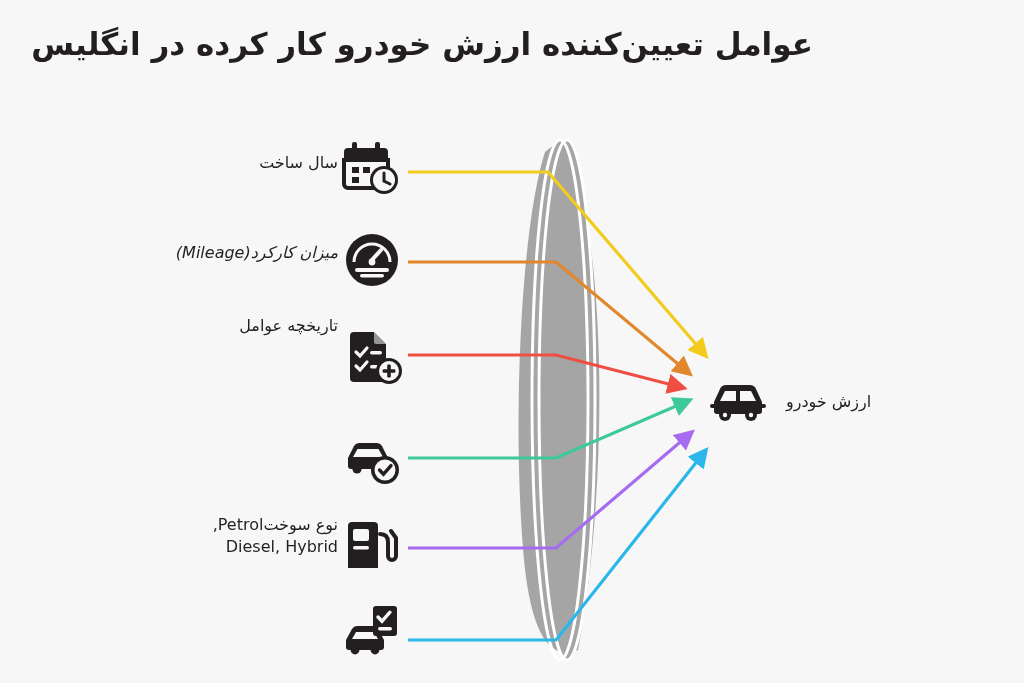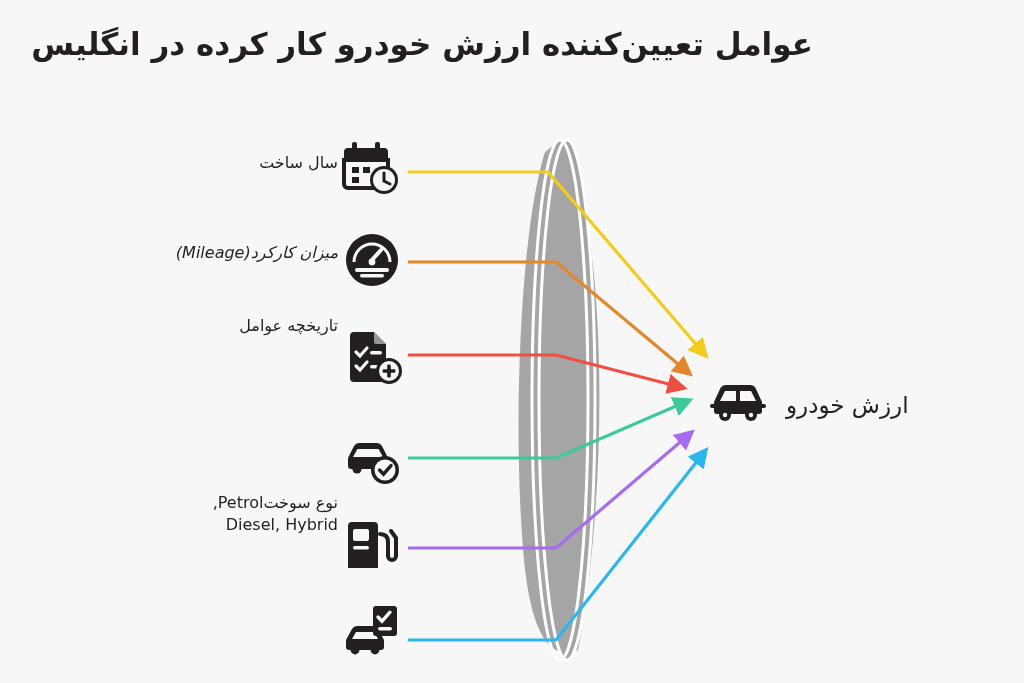--- a/index.html
+++ b/index.html
@@ -47,21 +47,21 @@
     white-space: nowrap;
   }
   .node-icon {
     position: absolute;
     width: 64px;
     height: 64px;
   }
   #outcome-label {
     position: absolute;
     direction: rtl;
-    font-size: 23px;
+    font-size: 16px;
     color: #231f20;
     white-space: nowrap;
   }
   #outcome-icon {
     position: absolute;
     width: 64px;
     height: 52px;
   }
 </style>
 </head>
@@ -163,21 +163,21 @@
       <path d="M8 34 l6-12a6 6 0 0 1 5-3h18a6 6 0 0 1 5 3l6 12v8a3 3 0 0 1-3 3H11a3 3 0 0 1-3-3z" fill="#231f20"></path>
       <circle cx="17" cy="45" r="4.6" fill="#231f20"></circle>
       <circle cx="39" cy="45" r="4.6" fill="#231f20"></circle>
       <path d="M13 33 l4.5-8h21l4.5 8z" fill="#f7f7f7"></path>
       <circle cx="45" cy="46" r="14" fill="#231f20"></circle>
       <circle cx="45" cy="46" r="10.5" fill="#f7f7f7"></circle>
       <path d="M39.5 46 l4 4.2 l7.5-8.6" stroke="#231f20" stroke-width="3.4" fill="none" stroke-linecap="round"></path>
     </svg>
   </div>
 
-  <div class="node-label" style="top:492px; right:686px; width:260px;">
+  <div class="node-label" style="top:514px; right:686px; width:260px;">
     <div>نوع سوختPetrol,</div>
     <div>Diesel, Hybrid</div>
   </div>
   <div class="node-icon" style="top:512px; left:340px;">
     <svg viewBox="0 0 64 64" width="64" height="64">
       <path d="M12 10h22a4 4 0 0 1 4 4v42H8V14a4 4 0 0 1 4-4z" fill="#231f20"></path>
       <rect x="13" y="17" width="16" height="12" rx="2" fill="#f7f7f7"></rect>
       <rect x="13" y="34" width="16" height="3.4" rx="1.7" fill="#f7f7f7"></rect>
       <path d="M40 22 q8 0 8 8 v14 a4 4 0 0 0 8 0 V26 l-5-7" fill="none" stroke="#231f20" stroke-width="4" stroke-linecap="round"></path>
     </svg>

